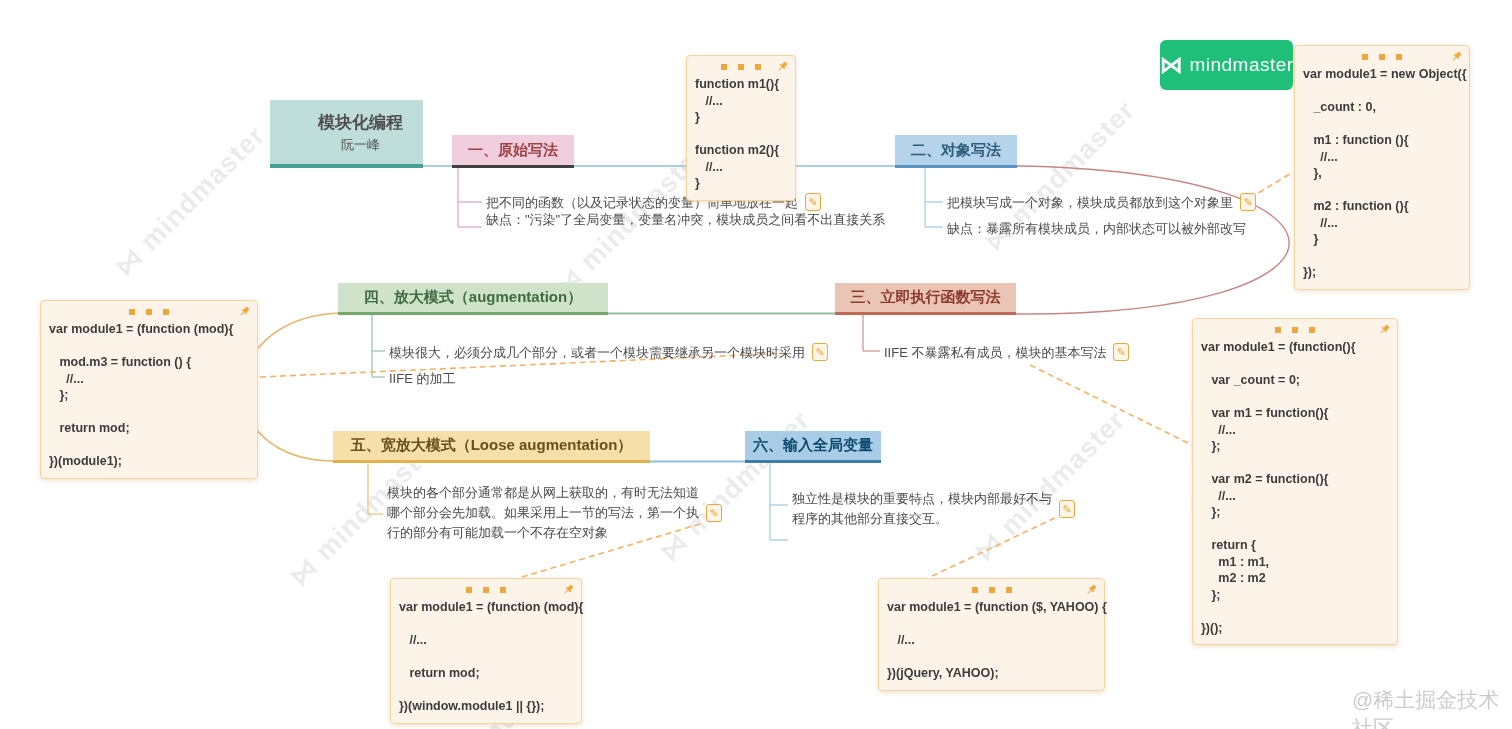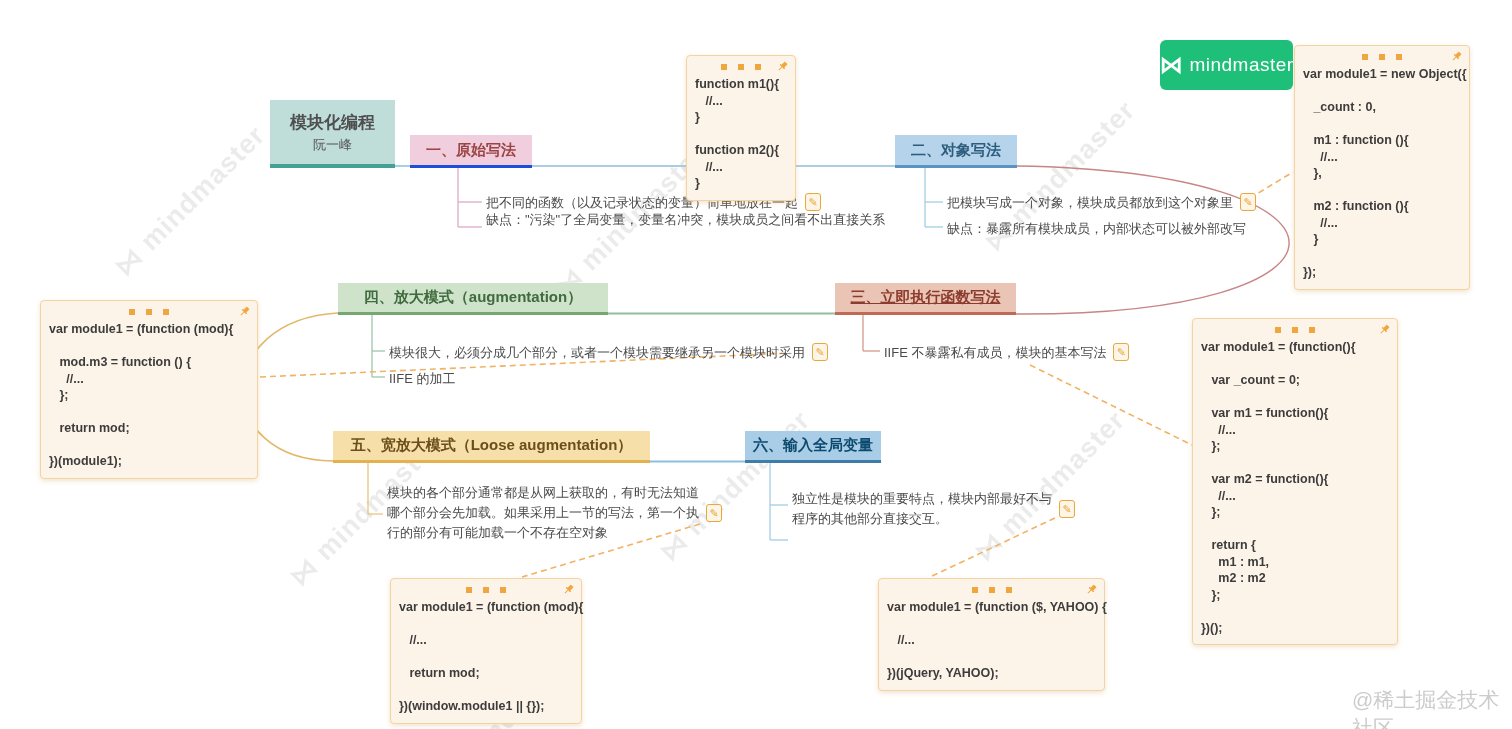--- a/index.html
+++ b/index.html
@@ -6,29 +6,29 @@
   body{width:1512px;height:729px;position:relative;overflow:hidden;background:#ffffff;
        font-family:"Liberation Sans","DejaVu Sans",sans-serif;}
   
   .wm{position:absolute;z-index:0;transform:rotate(-45deg);font-size:27px;font-weight:bold;
       color:#b9b9b9;opacity:.28;letter-spacing:1px;white-space:nowrap;}
   
   #lines{position:absolute;left:0;top:0;z-index:1;}
   
   .central{position:absolute;left:270px;top:100px;width:125px;height:64px;z-index:2;
            background:#bfdeda;border-bottom:4px solid #45a096;display:flex;flex-direction:column;
-           align-items:center;justify-content:center;}
+           align-items:center;justify-content:center;padding-left:28px;}
   .central .t{font-size:17px;font-weight:bold;color:#4f4f4f;}
   .central .s{font-size:13px;color:#555;margin-top:2px;}
   
   .branch-box{position:absolute;z-index:2;display:flex;align-items:center;justify-content:center;
               font-size:15px;font-weight:bold;}
-  .b1{left:410px;top:135px;width:122px;height:30px;background:#f0cede;border-bottom:3px solid #1d4ed8;color:#9b4444;}
+  .b1{left:452px;top:135px;width:122px;height:30px;background:#f0cede;border-bottom:3px solid #404040;color:#9b4444;}
   .b2{left:895px;top:135px;width:122px;height:30px;background:#b5d3eb;border-bottom:3px solid #5b93c4;color:#2c5d7c;}
-  .b3{left:835px;top:283px;width:181px;height:29px;background:#eac4b4;border-bottom:3px solid #c06a55;color:#8c3c2e;text-decoration:underline;}
+  .b3{left:835px;top:283px;width:181px;height:29px;background:#eac4b4;border-bottom:3px solid #c06a55;color:#8c3c2e;}
   .b4{left:338px;top:283px;width:270px;height:29px;background:#cfe3ca;border-bottom:3px solid #74a86e;color:#3f6b3f;}
   .b5{left:333px;top:431px;width:317px;height:29px;background:#f7dfa9;border-bottom:3px solid #e3b14d;color:#6b4e1e;}
   .b6{left:745px;top:431px;width:136px;height:29px;background:#a9cde6;border-bottom:3px solid #3f7ca8;color:#0c4a6e;}
   
   .notes{position:absolute;z-index:2;display:flex;flex-direction:column;}
   .note-row{display:flex;align-items:center;}
   .note-text{font-size:13px;color:#4a4a4a;line-height:17px;white-space:pre-line;}
   .note-text.tall{line-height:20px;}
   .note-icon{display:inline-flex;align-items:center;justify-content:center;width:14px;height:16px;
              margin-left:7px;border:1.5px solid #e8a83c;border-radius:3px;background:#fdf6e8;

